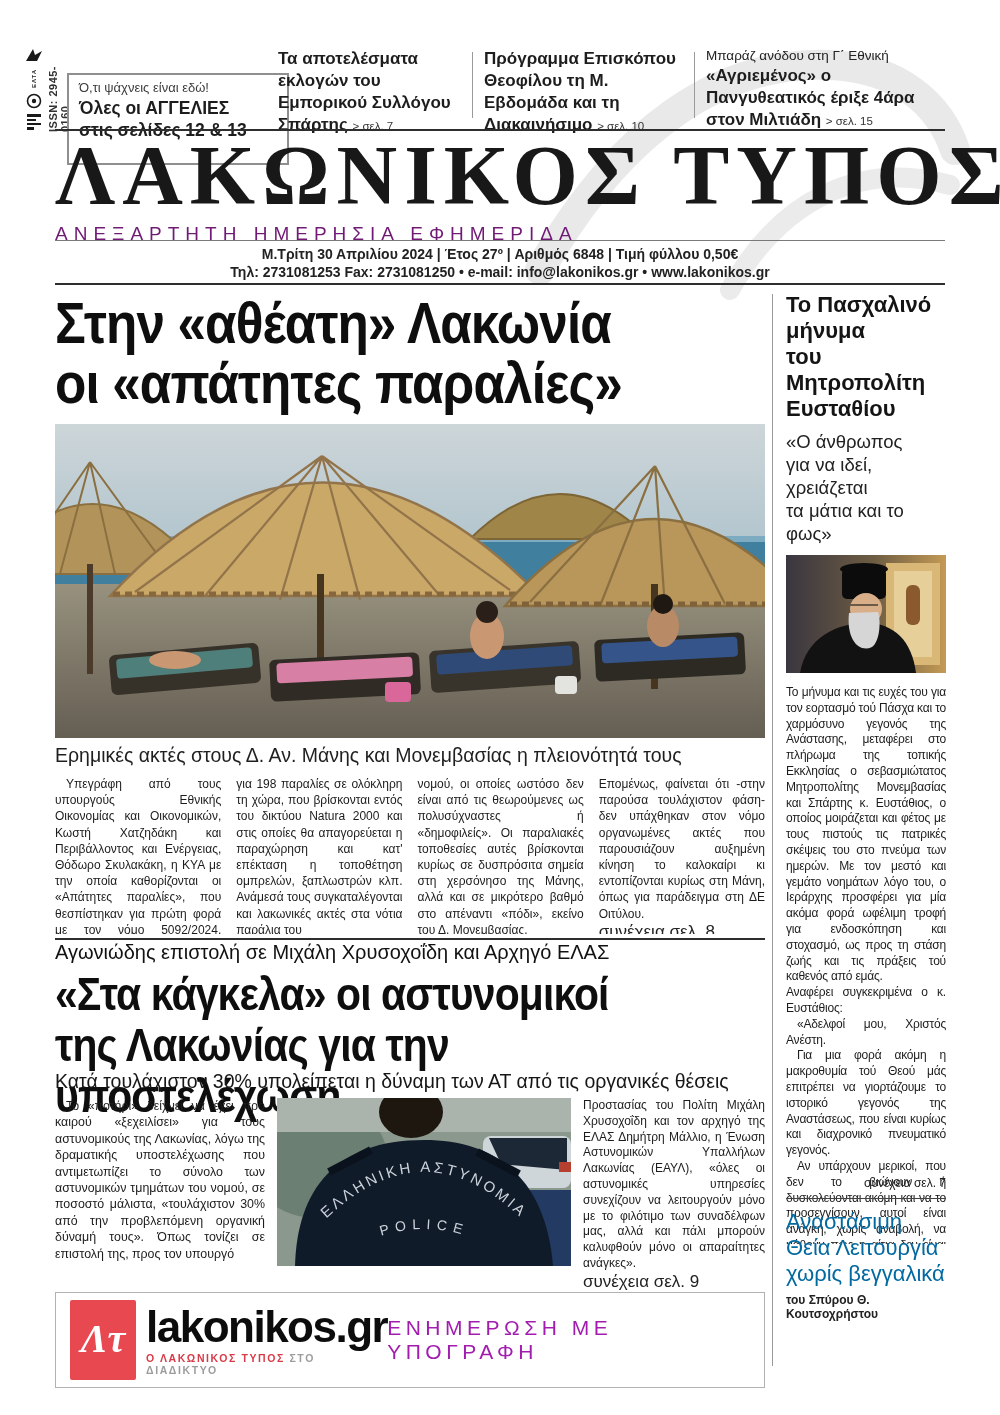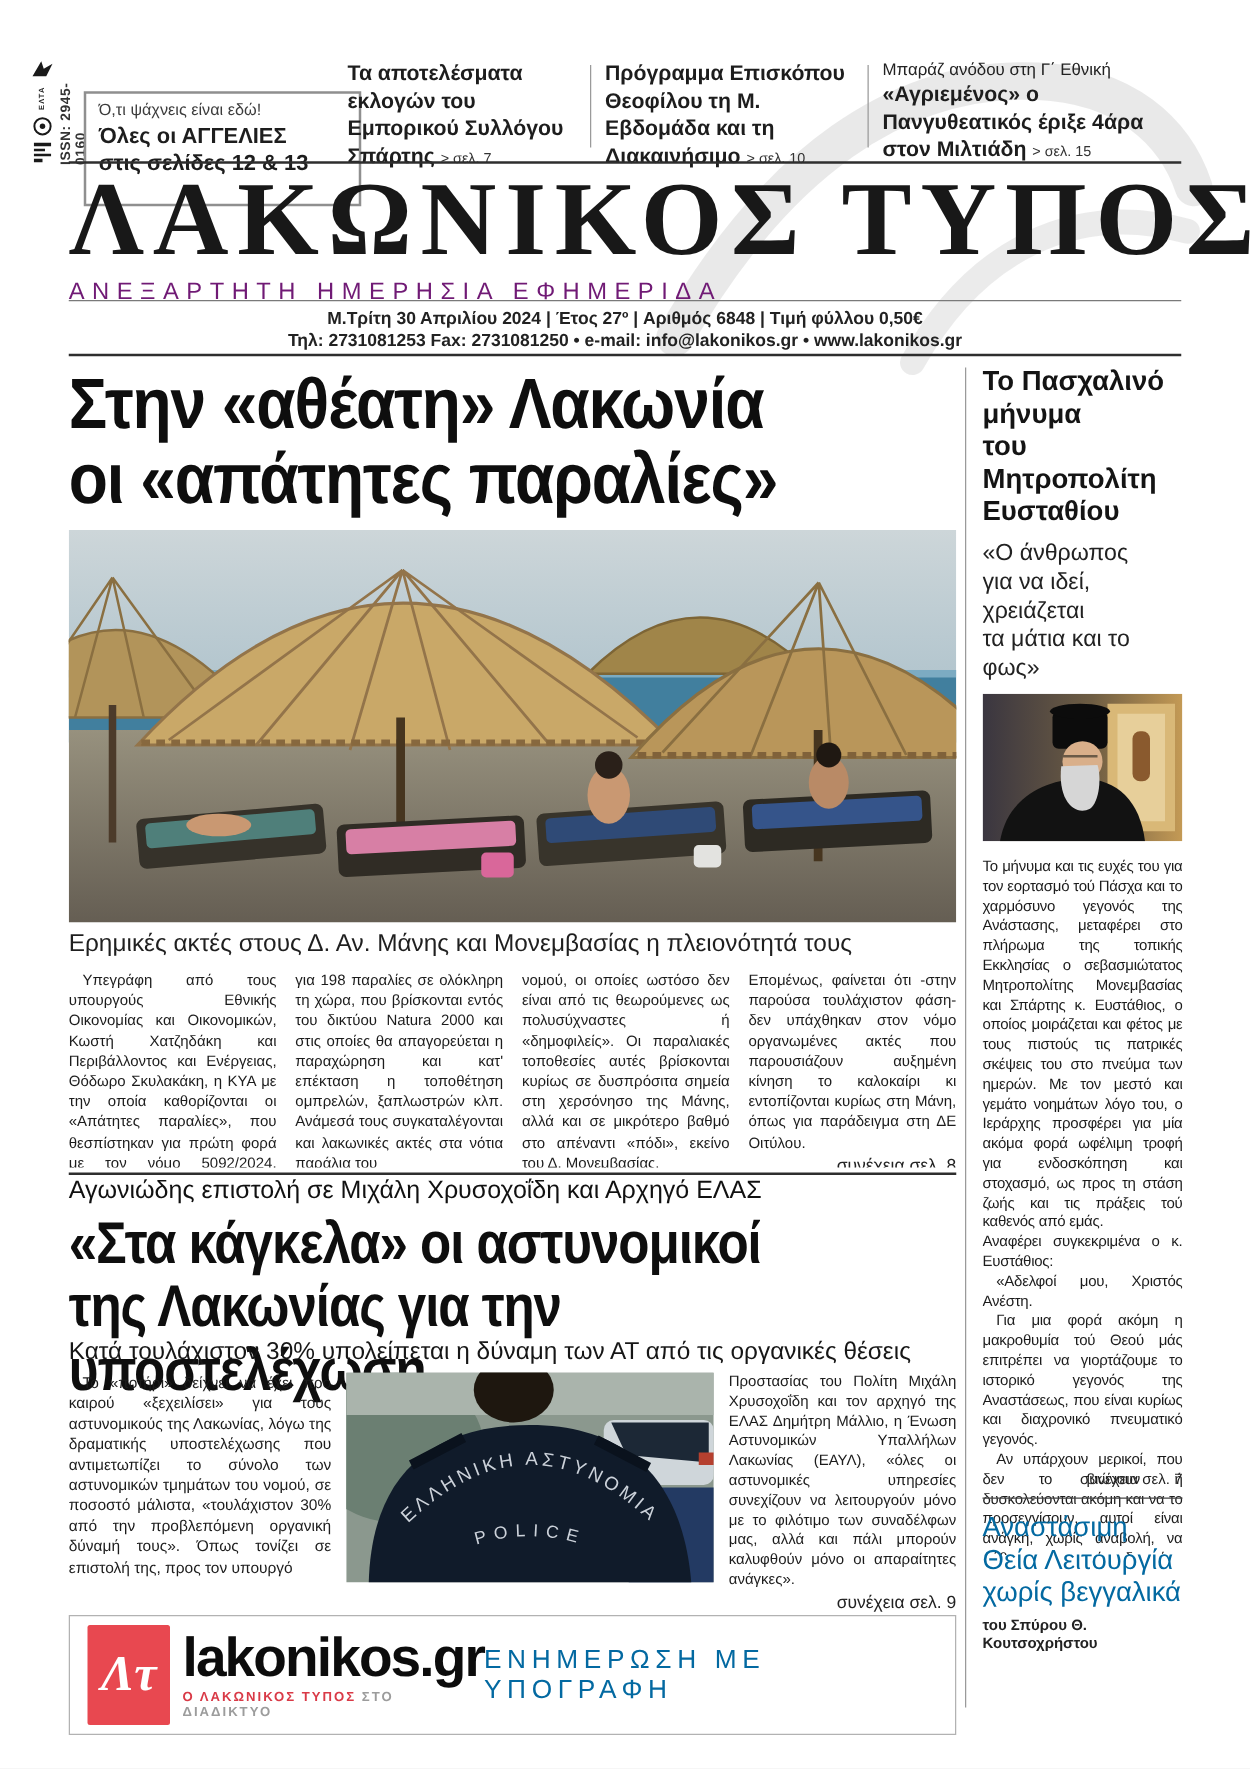--- a/index.html
+++ b/index.html
@@ -48,21 +48,21 @@
   
   .hl1{left:55px;top:293px;width:720px;}
   .hl1 span{display:inline-block;white-space:pre-line;transform:scaleX(.9);transform-origin:0 0;
             font-size:57px;line-height:60px;font-weight:700;letter-spacing:-1px;color:#0e0e0e;}
   .main-photo{left:55px;top:424px;width:710px;height:314px;}
   .caption{left:55px;top:744px;width:710px;font-size:19.5px;font-weight:400;color:#1f1f1f;}
   .lead-cols{left:55px;top:776px;width:710px;height:158px;display:flex;gap:15px;overflow:hidden;}
   .lead-cols .col{flex:1;font-size:12px;line-height:16.2px;text-align:justify;color:#1c1c1c;}
   .lead-cols .col p{margin:0;}
   .indent{text-indent:11px;}
-  .cont{font-size:14px;color:#222;text-align:right;margin-top:2px;}
+  .cont{font-size:17px;color:#222;margin-top:2px;}
 
   
   .kicker2{left:55px;top:941px;width:710px;font-size:20px;font-weight:400;color:#111;}
   .hl2{left:55px;top:968px;width:720px;}
   .hl2 span{display:inline-block;white-space:pre-line;transform:scaleX(.87);transform-origin:0 0;
             font-size:47px;line-height:51px;font-weight:700;letter-spacing:-1px;color:#0e0e0e;}
   .subhead2{left:55px;top:1070px;width:710px;font-size:19.5px;font-weight:400;color:#161616;}
   .body2{left:55px;top:1098px;width:710px;display:flex;gap:12px;}
   .body2 .colL{width:210px;font-size:12.4px;line-height:16.4px;text-align:justify;color:#1c1c1c;}
   .body2 .colR{width:182px;font-size:12px;line-height:15.8px;text-align:justify;color:#1c1c1c;}
@@ -88,21 +88,21 @@
           display:flex;align-items:center;padding:0 28px 0 14px;background:#fff;}
   .logo-sq{width:66px;height:80px;background:#e84850;border-radius:2px;display:flex;align-items:center;
            justify-content:center;flex:none;}
   .logo-glyph{font-family:"Liberation Serif",serif;font-style:italic;font-weight:700;font-size:40px;color:#fff;
               transform:translateY(-2px);}
   .brand{margin-left:10px;}
   .brand-site{font-size:44px;line-height:44px;font-weight:700;letter-spacing:-1.5px;color:#0c0c0c;}
   .brand-tag{font-size:10.5px;letter-spacing:1.6px;margin-top:3px;font-weight:700;}
   .brand-tag .red{color:#d93a47;margin-top:38px;}
   .brand-tag .grey{color:#9c9c9c;}
-  .slogan{margin-left:auto;font-size:21px;letter-spacing:4.5px;color:#0369a1;}
+  .slogan{margin-left:auto;font-size:21px;letter-spacing:4.5px;color:#a21caf;}
 </style>
 </head>
 <body>
 
 <div class="page">
 
   <svg class="abs watermark" viewBox="0 0 480 310">
     <path d="M40,260 C120,120 220,50 330,55 C400,58 440,95 455,140" fill="none" stroke="#7c7c7c" stroke-width="30" stroke-linecap="round"></path>
     <path d="M230,280 C280,190 360,150 450,175" fill="none" stroke="#8a8a8a" stroke-width="20" stroke-linecap="round"></path>
   </svg>

